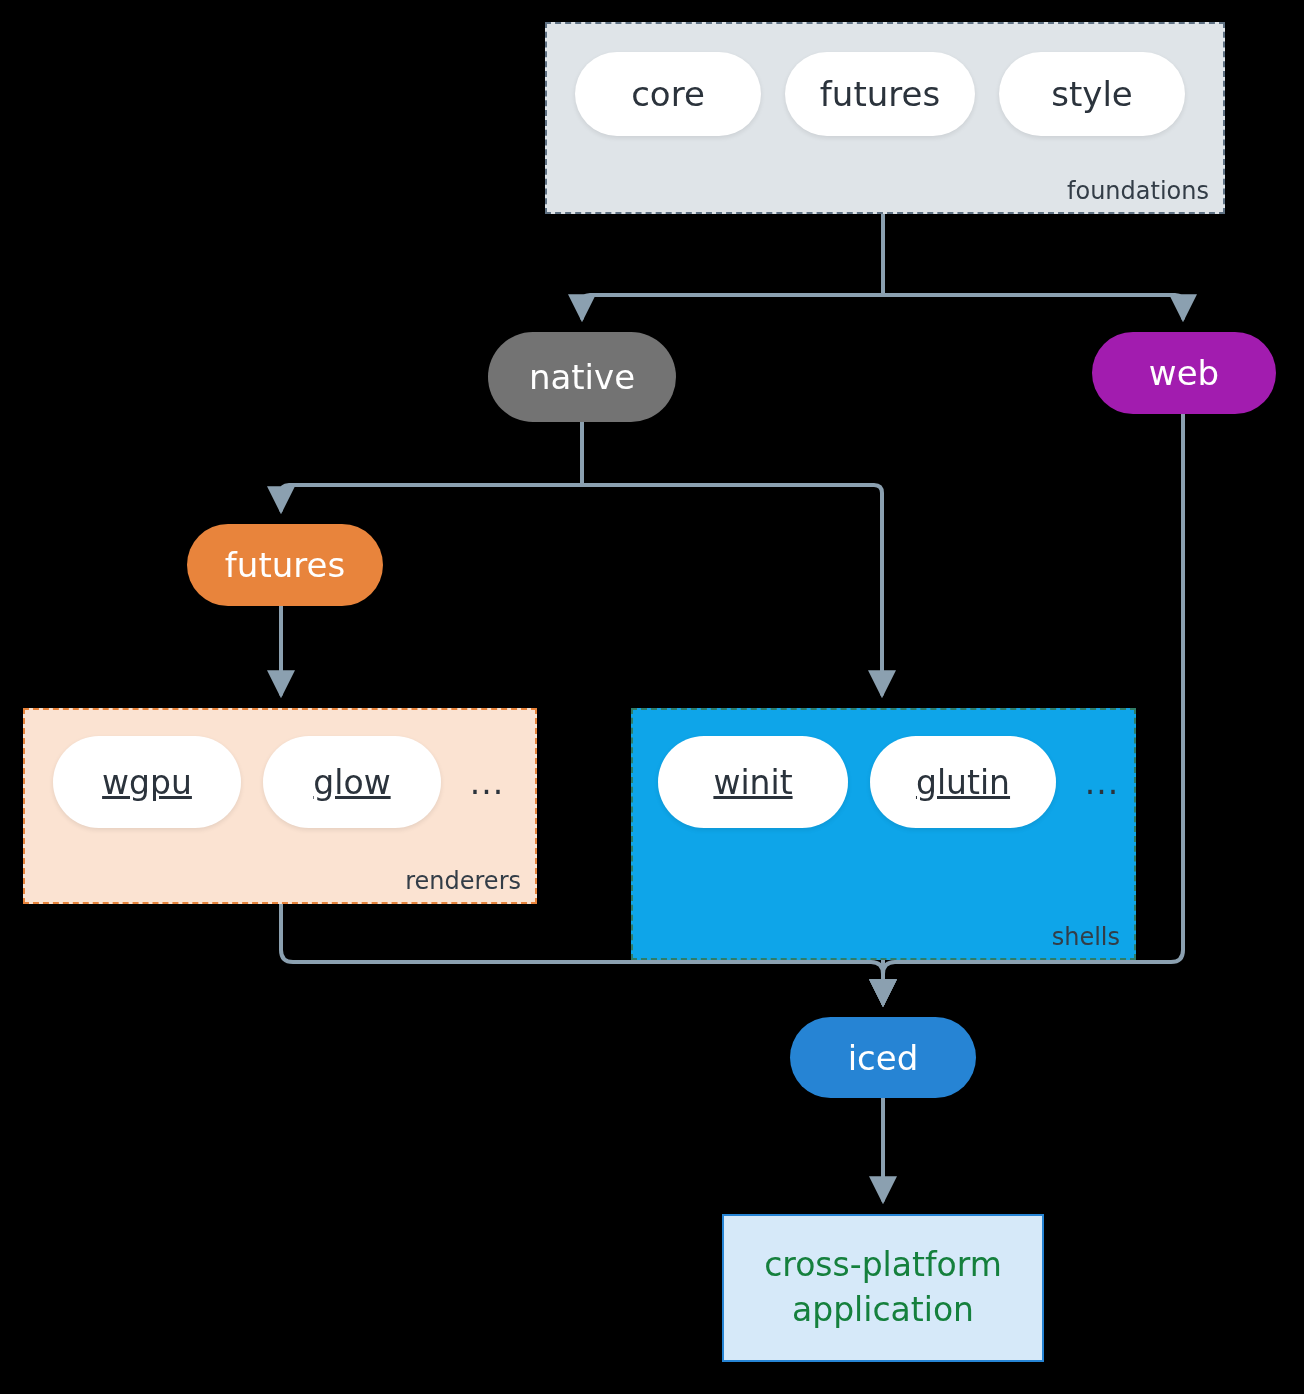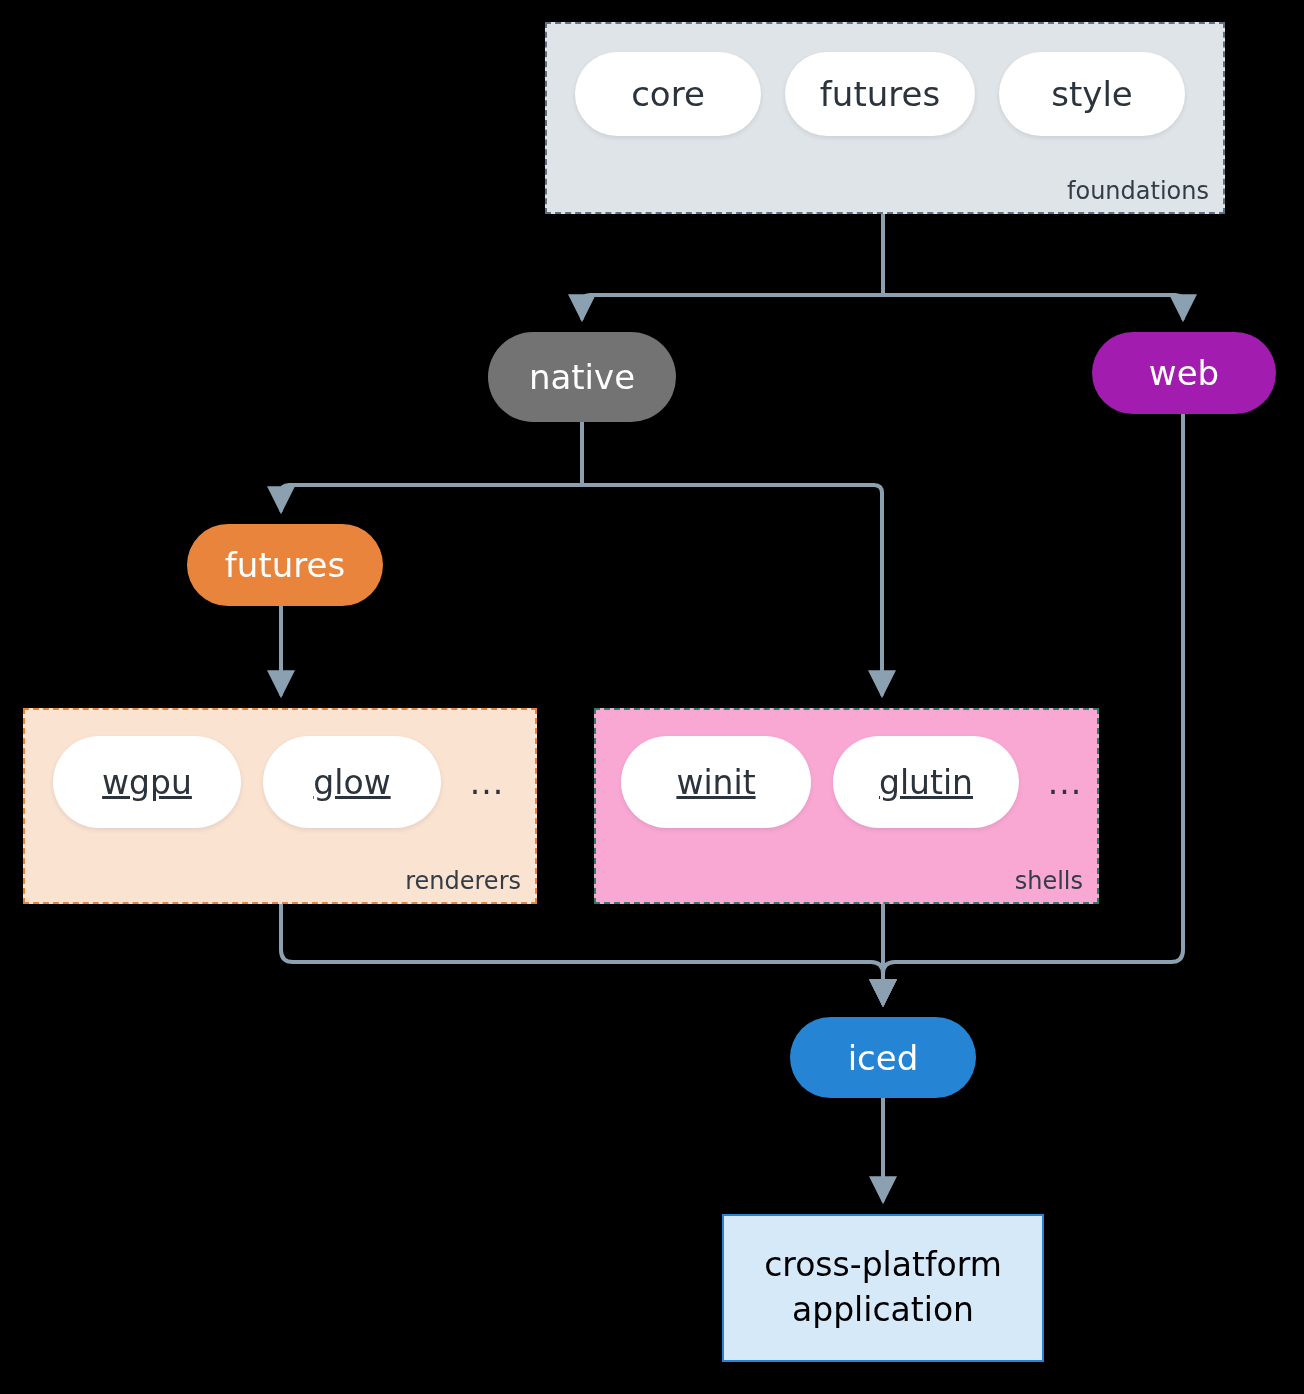--- a/index.html
+++ b/index.html
@@ -51,23 +51,23 @@
     background: #dfe4e8;
     border: 2px dashed #5f7183;
   }
   #renderers-group {
     left: 23px; top: 708px;
     width: 514px; height: 196px;
     background: #fbe3d2;
     border: 2px dashed #e8843c;
   }
   #shells-group {
-    left: 594px; top: 708px;
-    width: 505px; height: 196px;
-    background: #f9a8d4;
+    left: 631px; top: 708px;
+    width: 505px; height: 252px;
+    background: #0ea5e9;
     border: 2px dashed #2f7d68;
   }
 
   
   .chip {
     background: #ffffff;
     border-radius: 60px;
     color: #2b333c;
     display: flex;
     align-items: center;
@@ -110,21 +110,21 @@
     position: absolute;
     left: 722px; top: 1214px;
     width: 322px; height: 148px;
     background: #d6e9f9;
     border: 2px solid #2684d4;
     box-sizing: border-box;
     display: flex;
     flex-direction: column;
     align-items: center;
     justify-content: center;
-    color: #000000;
+    color: #15803d;
     font-size: 33px;
     line-height: 1.35;
     text-align: center;
   }
 </style>
 </head>
 <body>
 
 <div id="canvas">
 

